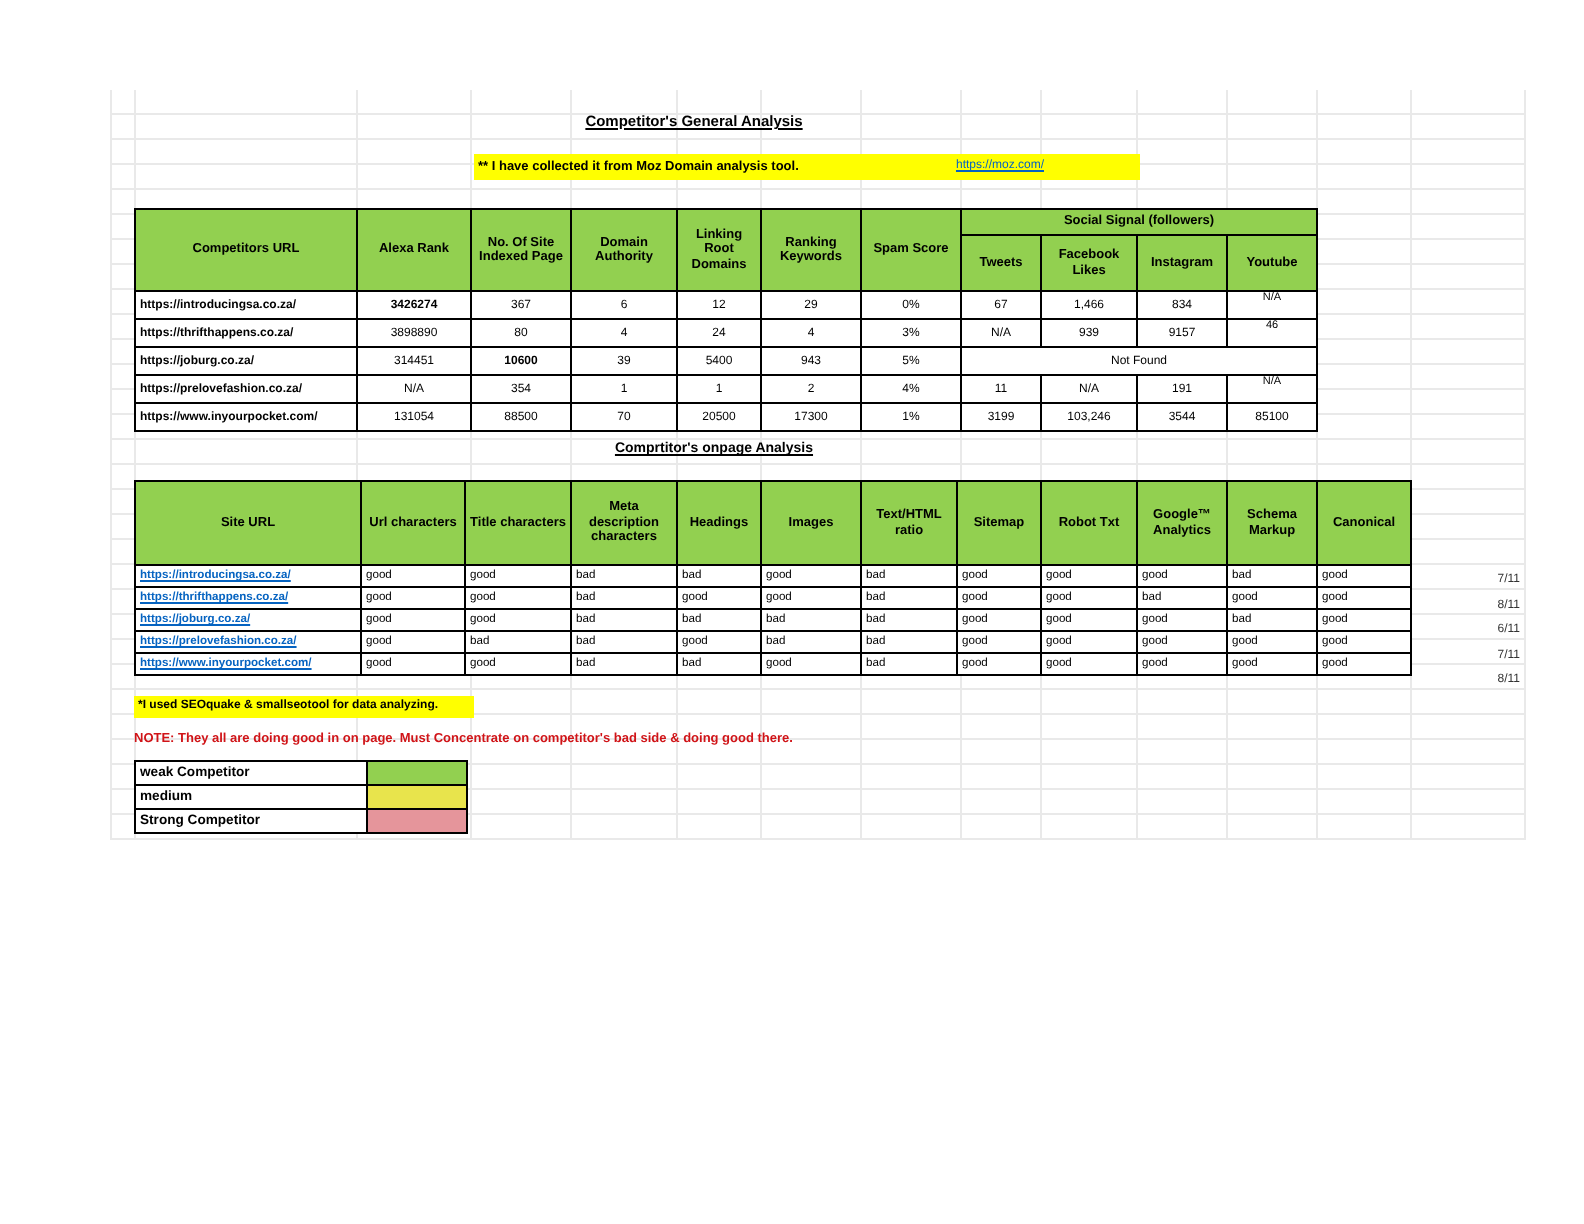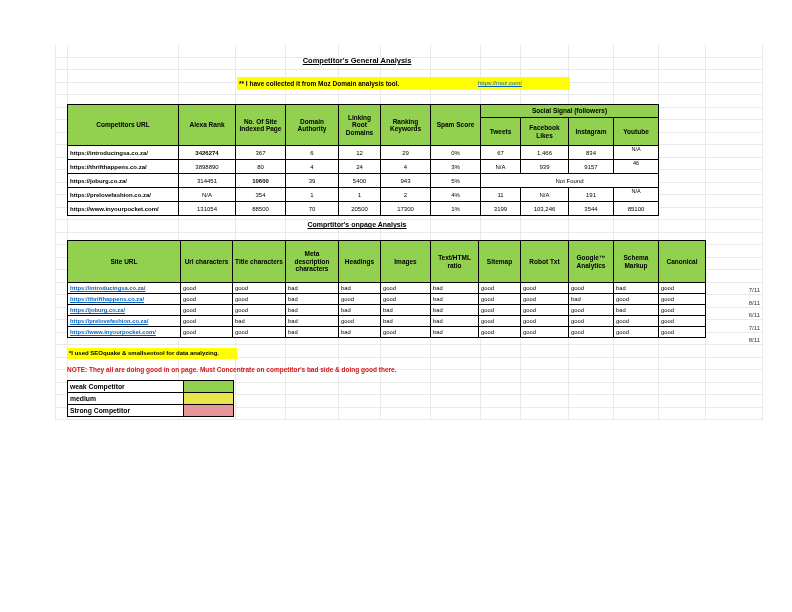--- a/index.html
+++ b/index.html
@@ -36,21 +36,21 @@
   .legend{border-collapse:collapse;}
   .legend td{border:1.5px solid #000;height:12px;font-size:6.8px;font-weight:bold;text-align:left;padding:0 2px;}
 </style>
 </head>
 <body>
 
 <div id="canvas">
   <div class="hgrid"></div>
   <div class="vgrid"></div>
 
-  <div class="abs title" style="left:237px;top:56px;width:240px;text-decoration:underline;">Competitor's General Analysis</div>
+  <div class="abs title" style="left:227px;top:56px;width:240px;text-decoration:underline;">Competitor's General Analysis</div>
 
   <div class="abs hl" style="left:237px;top:77px;width:333px;height:13px;">
     <span>** I have collected it from Moz Domain analysis tool.</span>
     <span class="abs link" style="left:193px;top:0;width:140px;text-align:center;font-weight:normal;font-size:6px;">https://moz.com/</span>
   </div>
 
   <table class="abs t1" style="left:67px;top:104px;">
     <colgroup>
       <col style="width:111px">
         <col style="width:57px">

